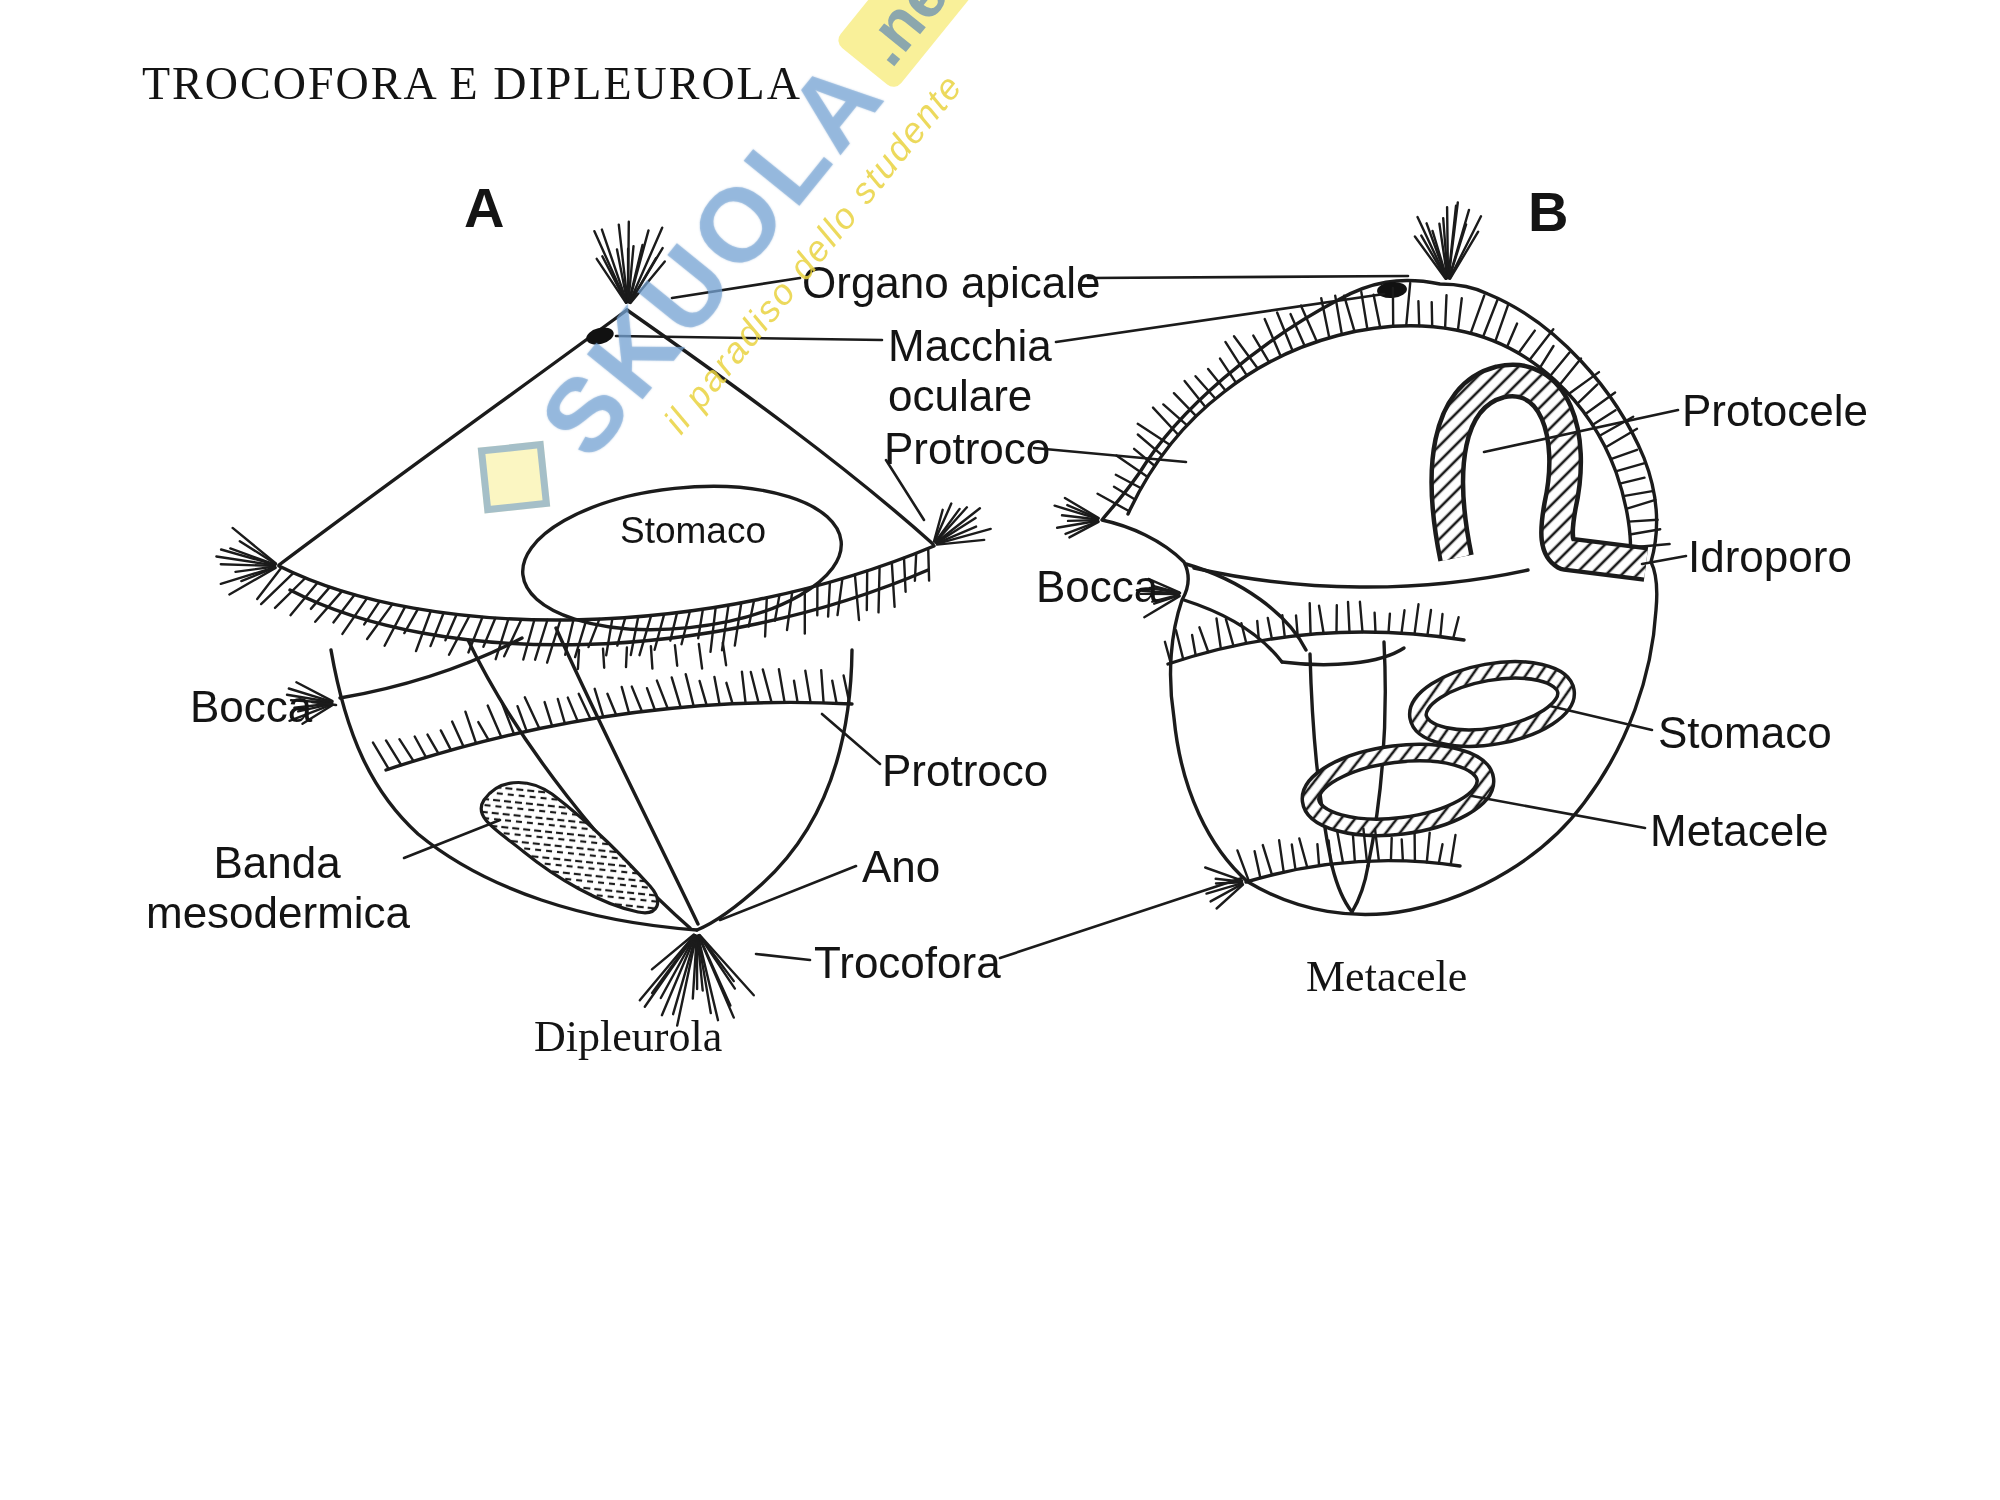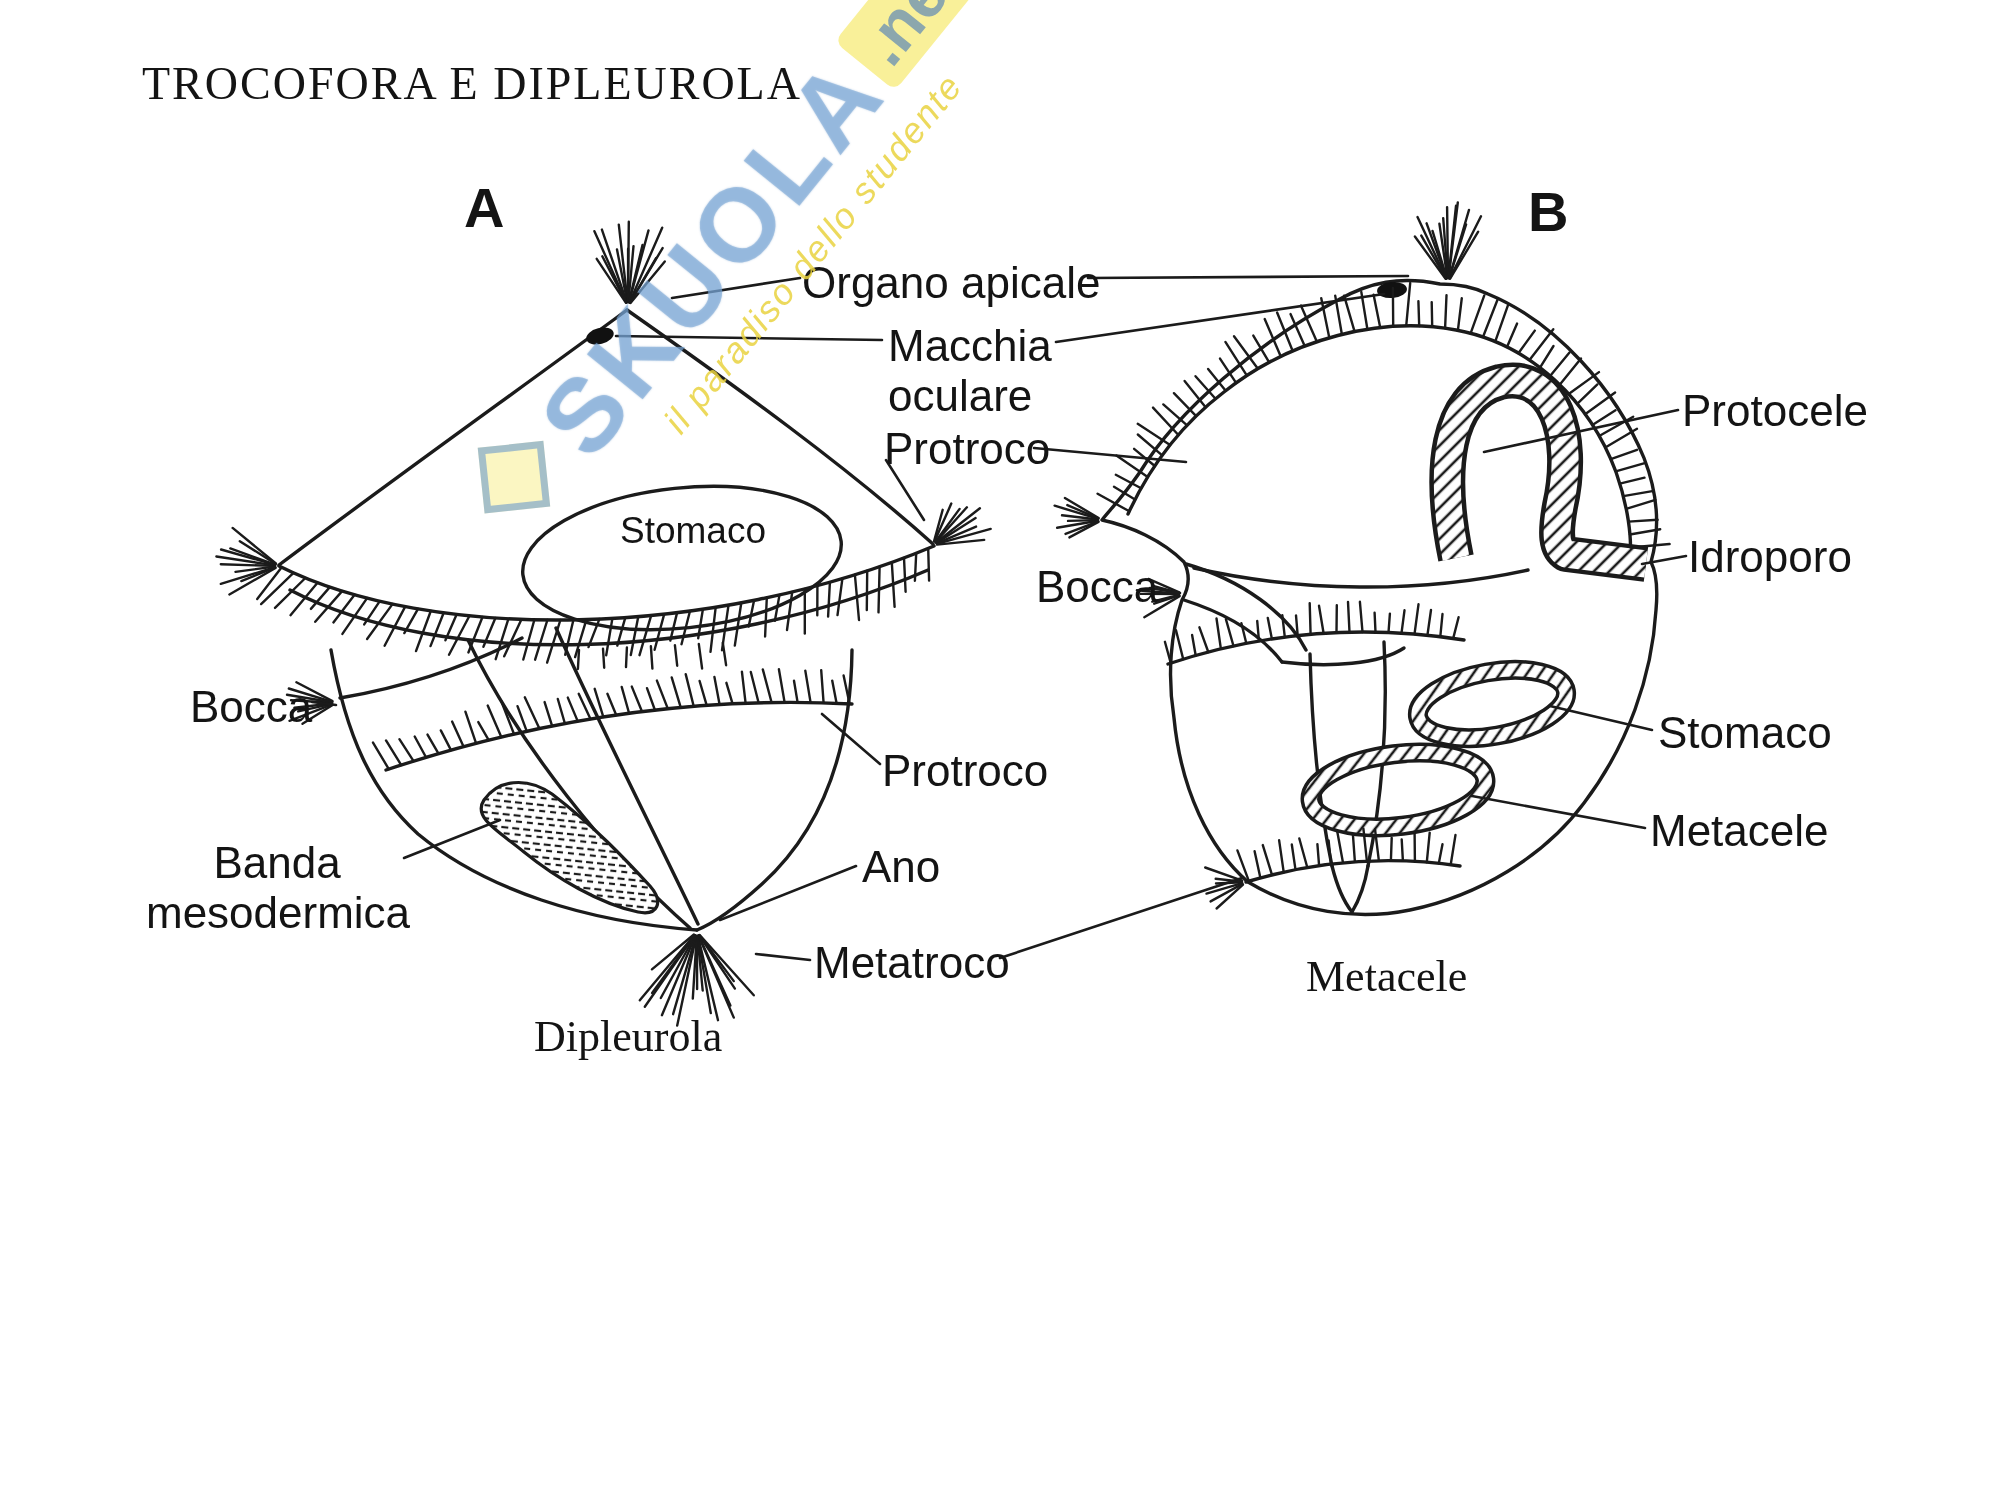--- a/index.html
+++ b/index.html
@@ -465,21 +465,21 @@
   <div class="lbl l-organo">Organo apicale</div>
   <div class="lbl l-macchia">Macchia
 oculare</div>
   <div class="lbl l-protroco">Protroco</div>
   <div class="lbl l-stomaco">Stomaco</div>
   <div class="lbl l-bocca-a">Bocca</div>
   <div class="lbl l-metatroco">Protroco</div>
   <div class="lbl l-banda">Banda
 mesodermica</div>
   <div class="lbl l-ano">Ano</div>
-  <div class="lbl l-telotroco">Metatroco</div>
+  <div class="lbl l-telotroco">Trocofora</div>
 
   <div class="lbl l-protocele">Protocele</div>
   <div class="lbl l-idroporo">Idroporo</div>
   <div class="lbl l-bocca-b">Bocca</div>
   <div class="lbl l-mesocele">Stomaco</div>
   <div class="lbl l-metacele">Metacele</div>
 
   <div class="lbl serif cap-dipleurola">Dipleurola</div>
   <div class="lbl serif cap-trocofora">Metacele</div>
 

